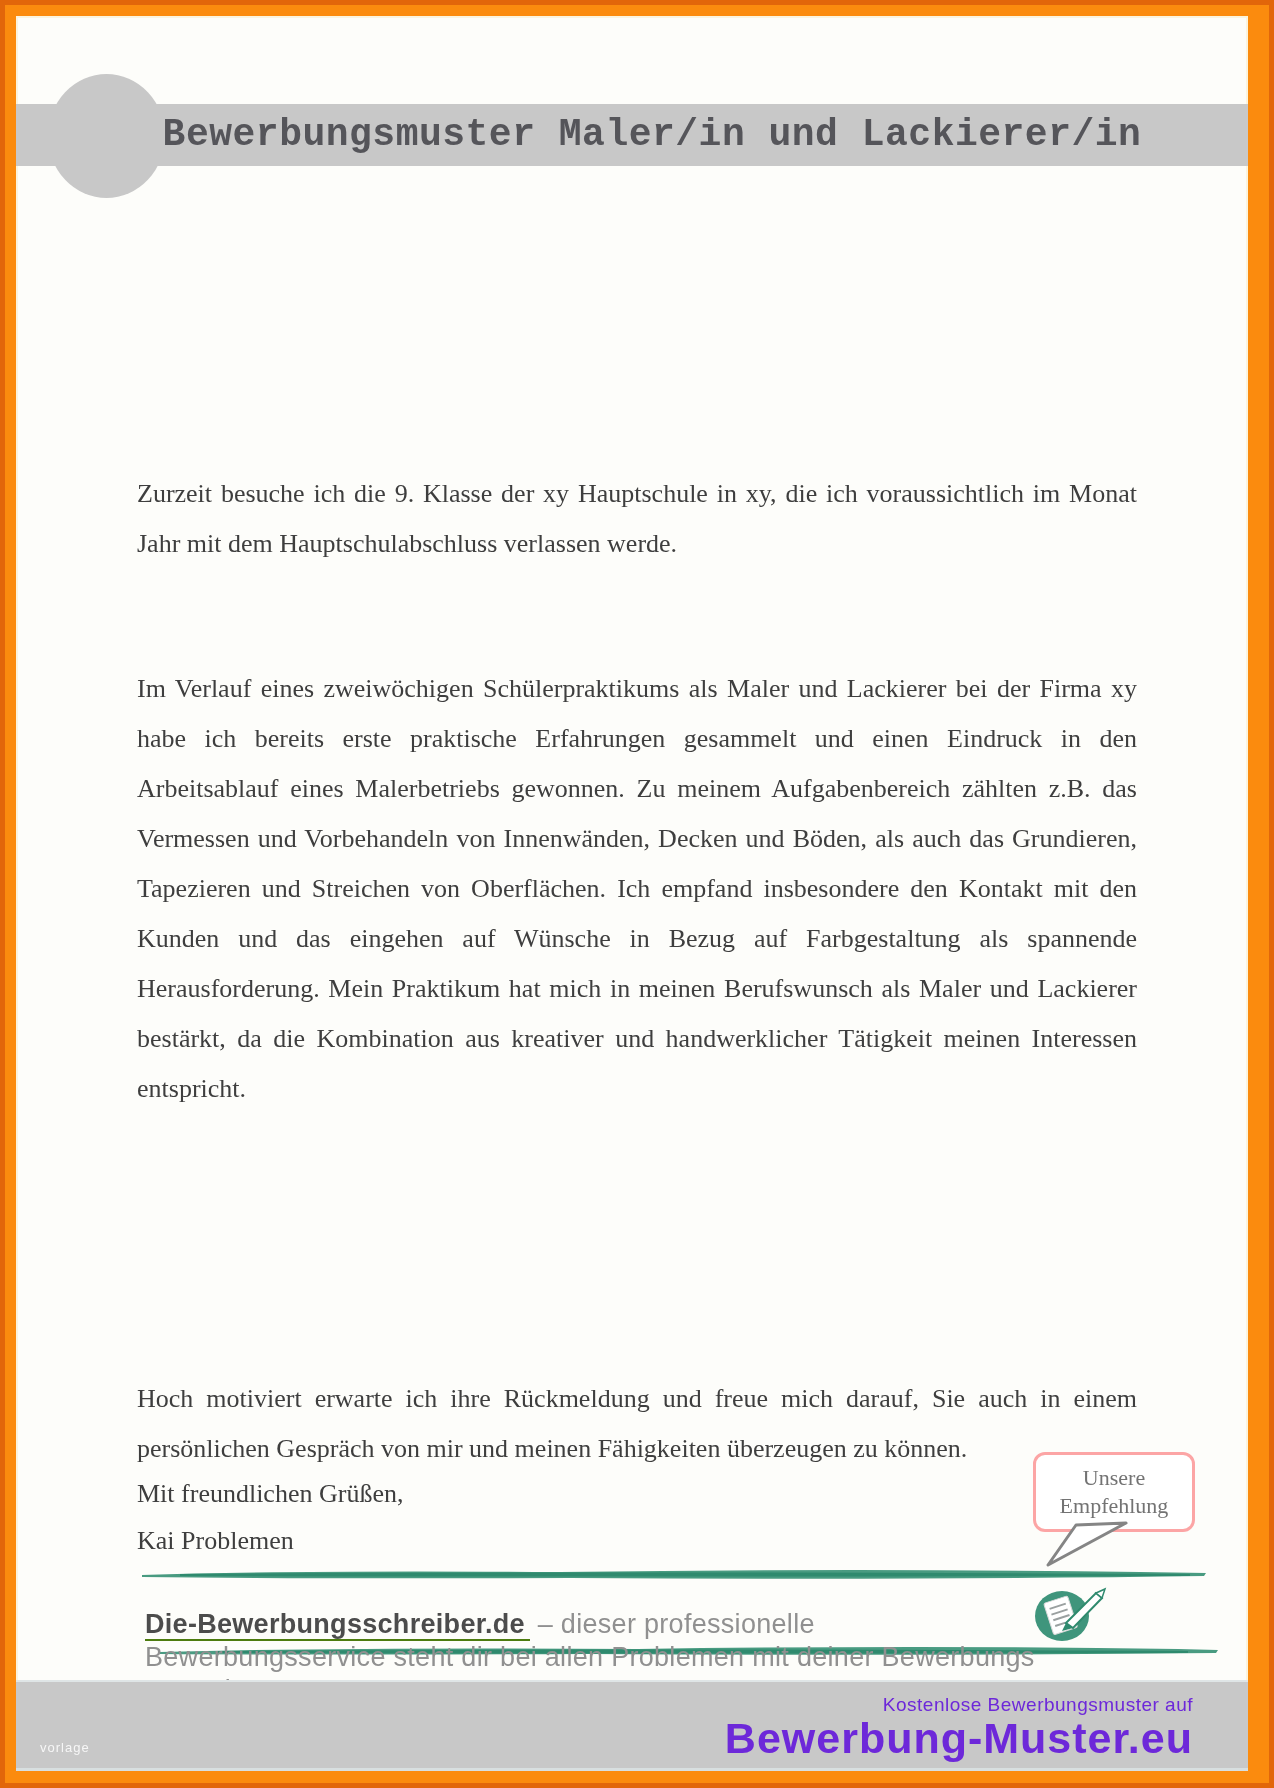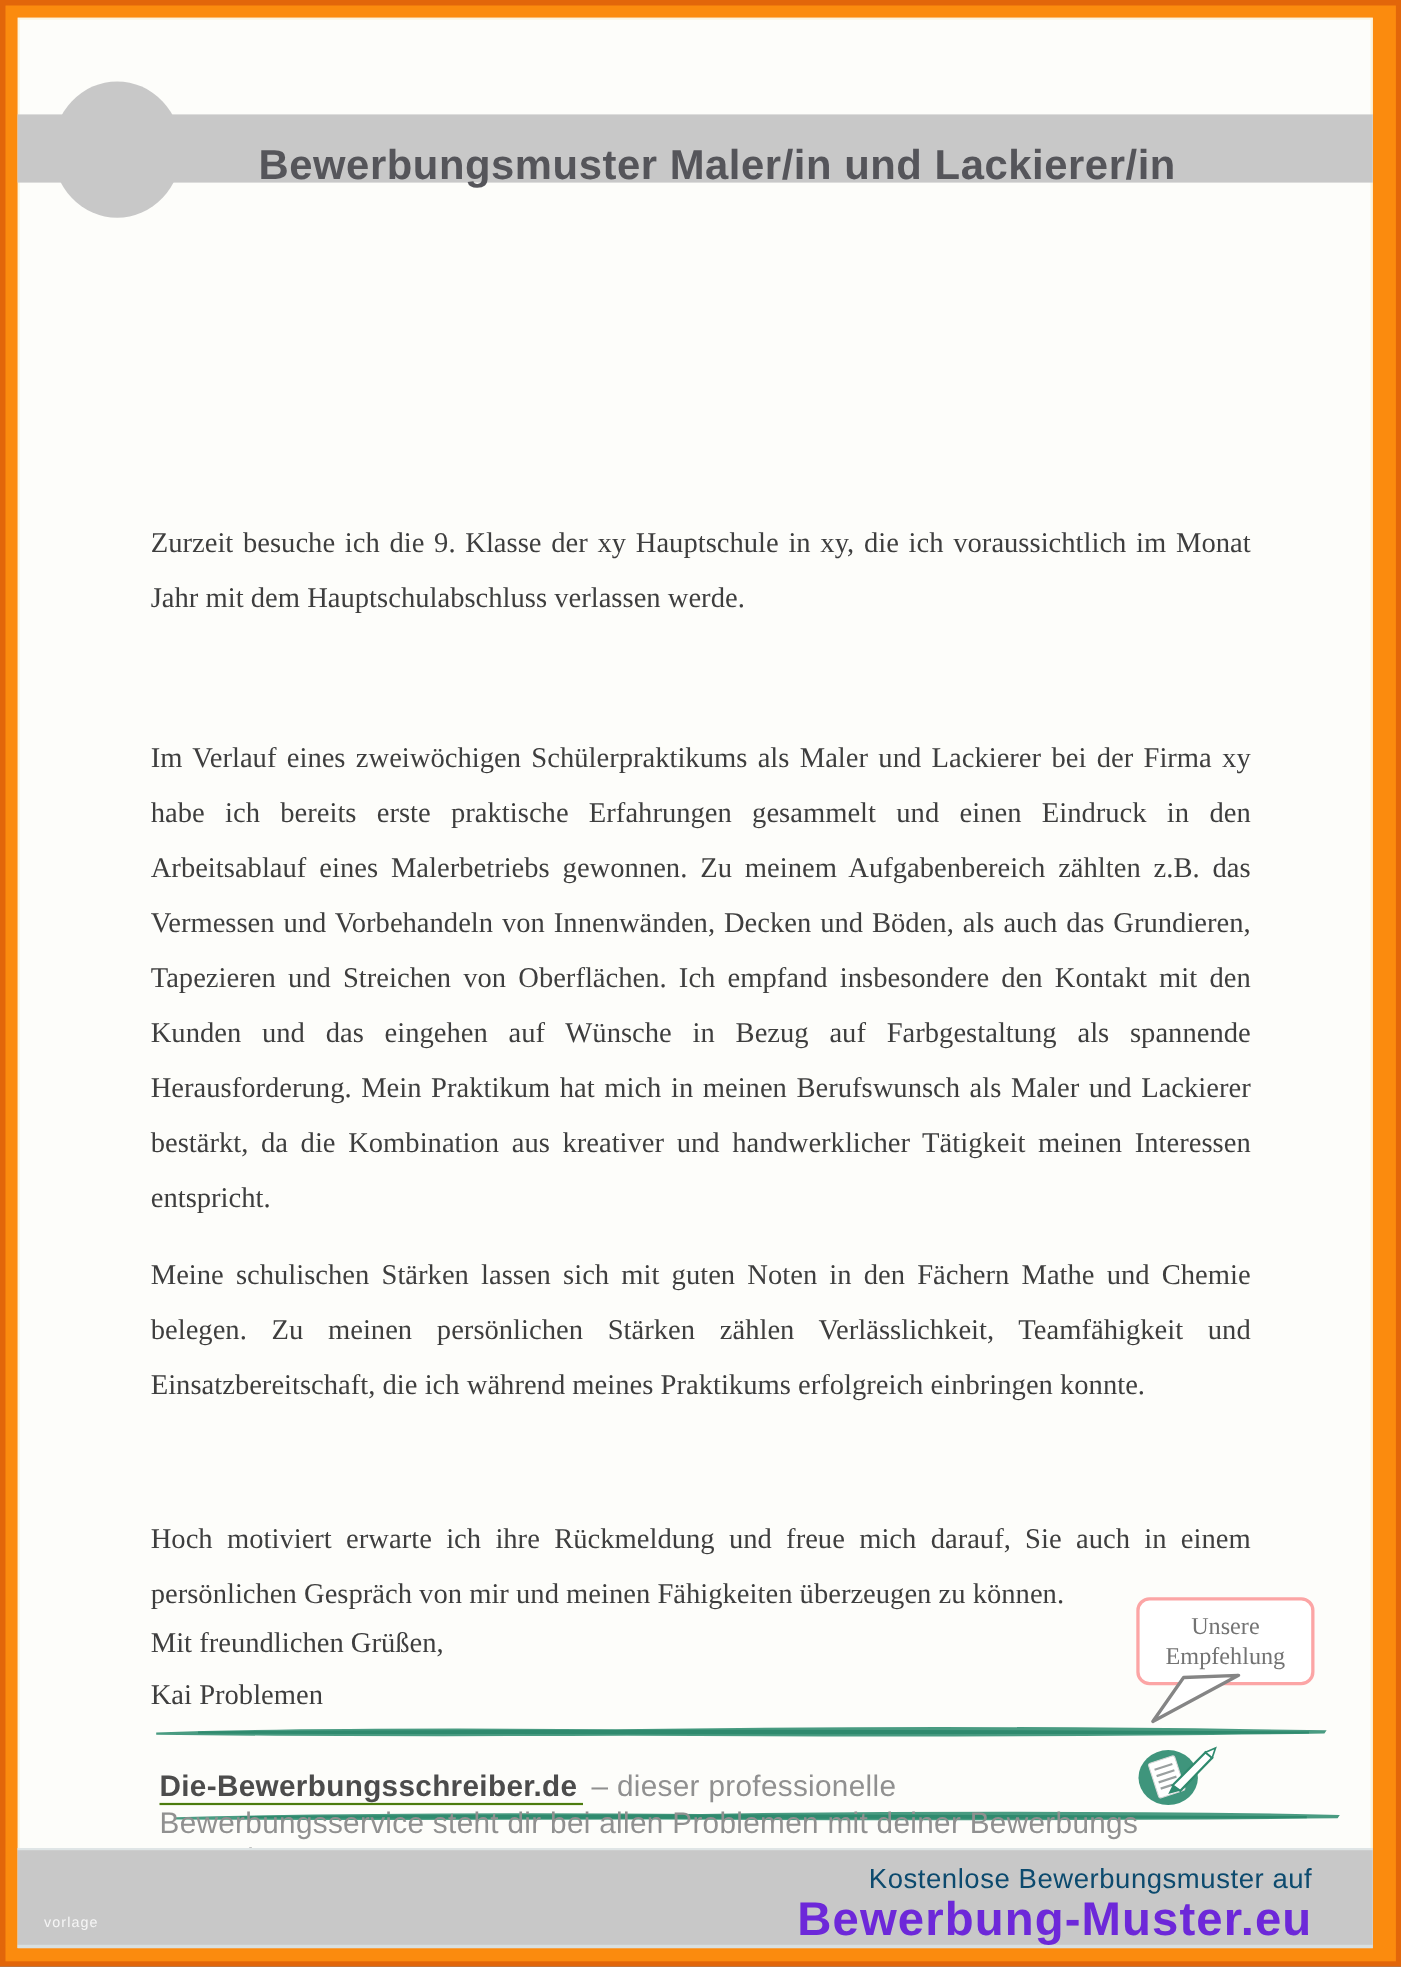--- a/index.html
+++ b/index.html
@@ -4,23 +4,23 @@
 <style>
   html,body{margin:0;padding:0;background:#888;}
   .page{position:relative;width:1274px;height:1788px;margin:0 auto;
         background:#e2660a;overflow:hidden;font-family:"Liberation Serif",serif;}
   .page-border-inner{position:absolute;inset:5px;background:#fb8b0e;}
   .content{position:absolute;top:16px;left:16px;right:26px;bottom:17px;
            background:#fdfdfa;box-shadow:inset 0 0 0 2px rgba(250,240,212,.75);}
 
   
   .title-band{position:absolute;top:88px;left:0;right:0;height:62px;background:#c8c8c8;}
-  .title-band h1{margin:16px;height:62px;line-height:62px;text-align:center;
+  .title-band h1{margin:0;height:62px;line-height:62px;text-align:center;
                  transform:translateX(20px);
-                 font-family:Liberation Sans, sans-serif;font-weight:bold;
+                 font-family:Liberation Mono, monospace;font-weight:bold;
                  font-size:38px;color:#55555a;letter-spacing:.5px;}
   .deco-circle{position:absolute;left:32px;top:58px;width:117px;height:124px;
                border-radius:50%;background:#c8c8c8;}
 
   
   .letter-text{position:absolute;left:121px;width:1000px;
                font-size:26px;line-height:50px;color:#3e3e3e;text-align:justify;}
   .single{text-align:left;}
   .salutation{top:187px;}
   .p1{top:254px;}
@@ -49,41 +49,40 @@
          color:#909090;letter-spacing:.3px;}
   .promo-brand{font-weight:bold;color:#4c4c4c;text-decoration:none;
                border-bottom:2px solid #4d7c0f;padding-right:5px;}
   .note-icon{position:absolute;left:1012px;top:1567px;}
 
   
   .bottom-bar{position:absolute;left:0;right:0;bottom:0;height:91px;background:#c8c8c8;
               border-top:2px solid #dfe5e6;border-bottom:3px solid #d8dfe0;
               box-sizing:border-box;text-align:right;padding:12px 55px 0 0;
               font-family:"Liberation Sans",sans-serif;}
-  .bottom-tagline{font-size:25px;color:#0c4a6e;letter-spacing:.5px;}
+  .bottom-tagline{font-size:19px;color:#6d28d9;letter-spacing:.5px;}
   .bottom-brand{font-size:43px;font-weight:bold;color:#6d28d9;letter-spacing:1px;
                 line-height:44px;text-decoration:none;display:inline-block;}
   .watermark{position:absolute;left:24px;top:58px;font-size:13px;color:#fff;
              opacity:.85;letter-spacing:1px;font-family:"Liberation Sans",sans-serif;}
 </style>
 </head>
 <body>
 
 <div class="page">
   <div class="page-border-inner"></div>
   <div class="content">
 
     <div class="deco-circle"></div>
     <div class="title-band">
       <h1>Bewerbungsmuster Maler/in und Lackierer/in</h1>
     </div>
 
     <p class="letter-text p2">Zurzeit besuche ich die 9. Klasse der xy Hauptschule in xy, die ich voraussichtlich im Monat Jahr mit dem Hauptschulabschluss verlassen werde.</p>
     <p class="letter-text p3">Im Verlauf eines zweiwöchigen Schülerpraktikums als Maler und Lackierer bei der Firma xy habe ich bereits erste praktische Erfahrungen gesammelt und einen Eindruck in den Arbeitsablauf eines Malerbetriebs gewonnen. Zu meinem Aufgabenbereich zählten z.B. das Vermessen und Vorbehandeln von Innenwänden, Decken und Böden, als auch das Grundieren, Tapezieren und Streichen von Oberflächen. Ich empfand insbesondere den Kontakt mit den Kunden und das eingehen auf Wünsche in Bezug auf Farbgestaltung als spannende Herausforderung. Mein Praktikum hat mich in meinen Berufswunsch als Maler und Lackierer bestärkt, da die Kombination aus kreativer und handwerklicher Tätigkeit meinen Interessen entspricht.</p>
-    <p class="letter-text p4">Meine schulischen Stärken lassen sich mit guten Noten in den Fächern Mathe und Chemie belegen. Zu meinen persönlichen Stärken zählen Verlässlichkeit, Teamfähigkeit und Einsatzbereitschaft, die ich während meines Praktikums erfolgreich einbringen konnte.</p>
     <p class="letter-text p5">Hoch motiviert erwarte ich ihre Rückmeldung und freue mich darauf, Sie auch in einem persönlichen Gespräch von mir und meinen Fähigkeiten überzeugen zu können.</p>
     <p class="letter-text single closing">Mit freundlichen Grüßen,</p>
     <p class="letter-text single signature">Kai Problemen</p>
 
     <div class="bubble">
       <span>Unsere</span>
       <span>Empfehlung</span>
     </div>
     <svg class="bubble-tail" width="110" height="52" viewBox="0 0 110 52">
       <polygon points="42,4 14,44 92,2" fill="#ffffff" stroke="#858585" stroke-width="3" stroke-linejoin="round"></polygon>

